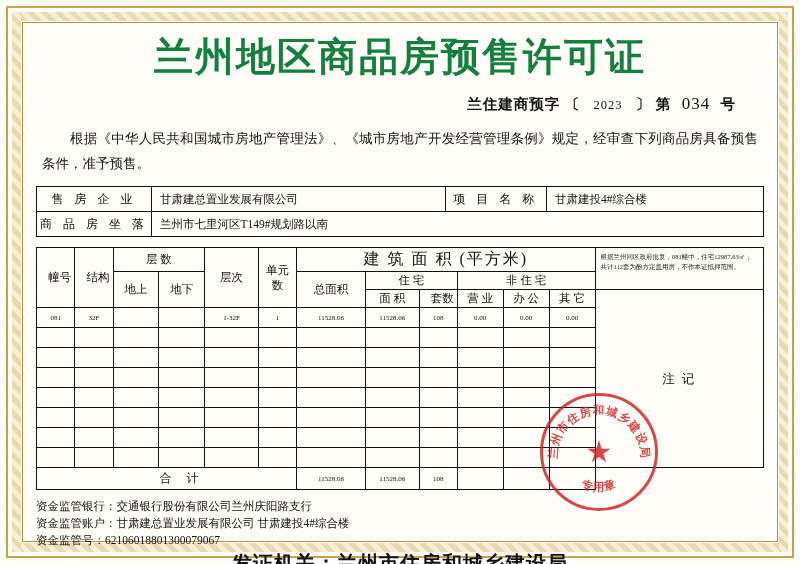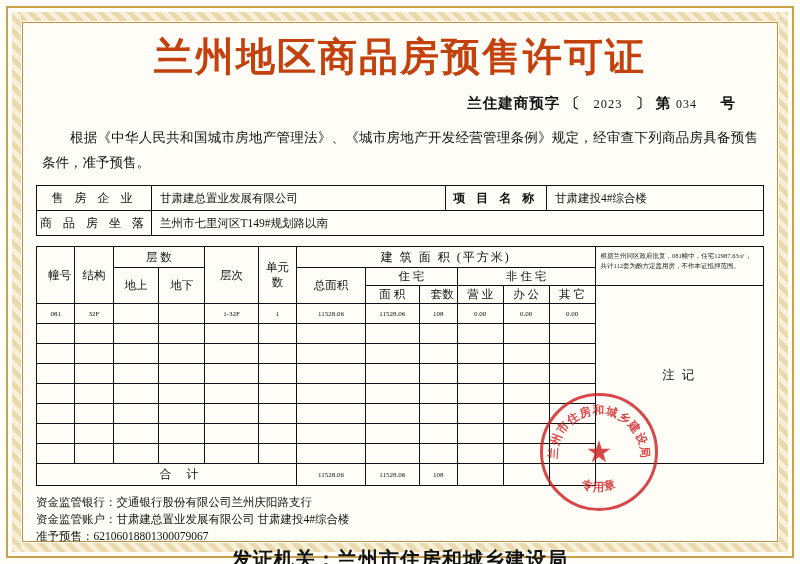--- a/index.html
+++ b/index.html
@@ -40,39 +40,39 @@
     position:absolute;
     left:36px;top:26px;right:36px;bottom:26px;
   }
   .title{
     text-align:center;
     font-size:39px;
     font-weight:bold;
     letter-spacing:2px;
     font-family:"DejaVu Serif","Liberation Serif",serif;
     margin-top:4px;
-    color:#c2410c;
+    color:#15803d;
   }
   .doc-no{
     margin-top:10px;
     text-align:right;
     font-size:14.5px;
     font-weight:bold;
     padding-right:28px;
     letter-spacing:1px;
   }
   .doc-no .yr{
     display:inline-block;
     min-width:46px;text-align:center;
     font-weight:normal;font-size:12.5px;
   }
   .doc-no .num{
     display:inline-block;
-    min-width:40px;text-align:left;
-    font-weight:normal;font-size:12px;
+    min-width:40px;text-align:center;
+    font-weight:normal;font-size:17px;
   }
   .para{
     margin-top:12px;
     font-size:13.5px;
     line-height:25px;
     text-indent:28px;
     text-align:justify;
     padding:0 6px;
   }
   table{
@@ -92,21 +92,21 @@
     font-size:12px;
     letter-spacing:4px;
     white-space:nowrap;
   }
   .val{
     text-align:left;
     padding-left:8px;
     font-size:11.5px;
   }
   .hd{font-size:11.5px;margin-top:24px;}
-  .hd-big{font-size:12px;letter-spacing:2px;}
+  .hd-big{font-size:16px;letter-spacing:2px;}
   .note-head{
     font-size:6.5px;
     line-height:10px;
     text-align:left;
     padding:4px 5px;
     vertical-align:top;
     color:#222;
   }
   .note-label{
     font-size:12.5px;
@@ -183,35 +183,35 @@
       <span>号</span>
     </div>
 
     <div class="para">根据《中华人民共和国城市房地产管理法》、《城市房地产开发经营管理条例》规定，经审查下列商品房具备预售条件，准予预售。</div>
 
     <table>
       <tbody>
           <tr>
         <td style="width:13%;height:22px;" class="lbl">售 房 企 业</td>
         <td style="width:42%;" class="val">甘肃建总置业发展有限公司</td>
-        <td style="width:14%;font-weight:bold;" class="lbl">项 目 名 称</td>
+        <td style="width:14%;" class="lbl">项 目 名 称</td>
         <td style="width:31%;" class="val">甘肃建投4#综合楼</td>
       </tr>
       <tr>
         <td class="lbl" style="height:22px;">商 品 房 坐 落</td>
         <td class="val" colspan="3">兰州市七里河区T149#规划路以南</td>
       </tr>
     </tbody>
       </table>
 
     <table>
       <tbody>
           <tr>
         <td rowspan="3" style="width:5%;text-align:right;" class="hd">幢号</td>
-        <td rowspan="3" style="width:5%;" class="hd">结构</td>
+        <td rowspan="3" style="width:5%;text-align:right;" class="hd">结构</td>
         <td colspan="2" style="width:12%;" class="hd">层 数</td>
         <td rowspan="3" style="width:7%;" class="hd">层次</td>
         <td rowspan="3" style="width:5%;" class="hd">单元数</td>
         <td colspan="6" class="hd-big" style="height:18px;">建 筑 面 积 (平方米)</td>
         <td rowspan="2" style="width:22%;" class="note-head">根据兰州同区政府批复，081幢中，住宅12987.63㎡，共计112套为酚方定盖用房，不作本证抵押范围。</td>
       </tr>
       <tr>
         <td rowspan="2" class="hd">地上</td>
         <td rowspan="2" class="hd">地下</td>
         <td rowspan="2" style="width:9%;" class="hd">总面积</td>
@@ -354,21 +354,21 @@
       </table>
 
     <div class="footer">
       <div class="line">
         <span class="lab">资金监管银行：</span><span>交通银行股份有限公司兰州庆阳路支行</span>
       </div>
       <div class="line">
         <span class="lab">资金监管账户：</span><span>甘肃建总置业发展有限公司 甘肃建投4#综合楼</span>
       </div>
       <div class="line">
-        <span class="lab">准予预售：</span><span>62106018801300079067</span>
+        <span class="lab">资金监管号：</span><span>62106018801300079067</span>
       </div>
 
       <div class="issuer">
         <span>发证机关：</span><span class="name">兰州市住房和城乡建设局</span>
       </div>
 
     </div>
   </div>
 
   <div class="seal">

